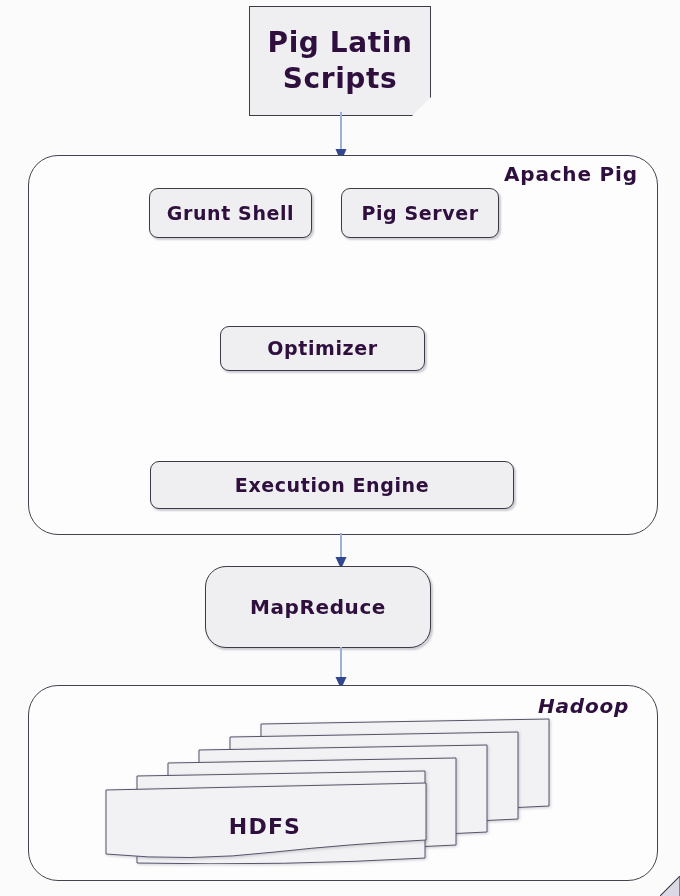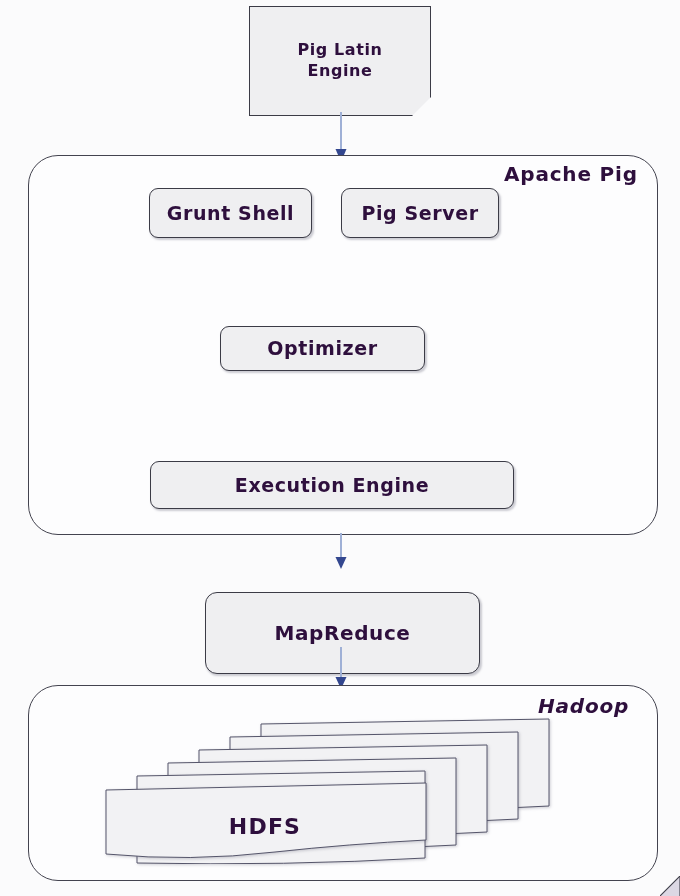--- a/index.html
+++ b/index.html
@@ -62,21 +62,21 @@
     width: 182px;
     height: 110px;
     box-sizing: border-box;
     background: #efeff1;
     border: 1px solid #3b3b46;
     display: flex;
     align-items: center;
     justify-content: center;
     color: #2e0f3d;
     font-weight: bold;
-    font-size: 16px;
+    font-size: 28px;
     line-height: 1.3;
     text-align: center;
     letter-spacing: .6px;
     box-shadow: 1.5px 2px 2px rgba(80,80,100,.28);
     clip-path: polygon(0 0, 100% 0, 100% calc(100% - 19px), calc(100% - 19px) 100%, 0 100%);
   }
   #scripts-fold {
     position: absolute;
     right: 0px;
     bottom: 0px;
@@ -117,21 +117,21 @@
   }
 </style>
 </head>
 <body>
 
 <div id="canvas">
 
   <div id="scripts-node">
     <span>
       <span>Pig Latin</span><br>
-      <span>Engine</span>
+      <span>Scripts</span>
     </span>
   </div>
   <svg id="scripts-fold" viewBox="0 0 20 20" xmlns="http://www.w3.org/2000/svg">
     <path d="M20 0 L20 20 L0 20 Z" fill="#ffffff"></path>
     <path d="M20 0 L20 20 L0 20 Z" fill="#dcd8e4"></path>
     <path d="M0 20 L20 0" stroke="#3b3b46" stroke-width="1.1" fill="none"></path>
     <path d="M20 0 L20 20" stroke="#3b3b46" stroke-width="1.1" fill="none"></path>
   </svg>
 
   <svg class="arrow" style="left:330px; top:112px; width:22px; height:50px;" viewBox="0 0 22 50" xmlns="http://www.w3.org/2000/svg">
@@ -158,21 +158,21 @@
 
   <div class="node" style="left:150px; top:461px; width:364px; height:48px; font-size:19px;">
     <span>Execution Engine</span>
   </div>
 
   <svg class="arrow" style="left:330px; top:533px; width:22px; height:36px;" viewBox="0 0 22 36" xmlns="http://www.w3.org/2000/svg">
     <line x1="11" y1="0" x2="11" y2="28" stroke="#9fb0d6" stroke-width="2"></line>
     <path d="M5.5 24 L11 36 L16.5 24 Z" fill="#33478f"></path>
   </svg>
 
-  <div class="node" style="left:205px; top:566px; width:275px; height:82px; font-size:20px; border-radius:12px;margin-top:26px;">
+  <div class="node" style="left:205px; top:566px; width:226px; height:82px; font-size:20px; border-radius:21px;">
     <span>MapReduce</span>
   </div>
 
   <svg class="arrow" style="left:330px; top:647px; width:22px; height:42px;" viewBox="0 0 22 42" xmlns="http://www.w3.org/2000/svg">
     <line x1="11" y1="0" x2="11" y2="34" stroke="#9fb0d6" stroke-width="2"></line>
     <path d="M5.5 30 L11 42 L16.5 30 Z" fill="#33478f"></path>
   </svg>
 
   <div class="group" style="left:28px; top:685px; width:630px; height:196px;"></div>
   <div class="group-label" style="left:538px; top:694px;font-style:italic;">Hadoop</div>

